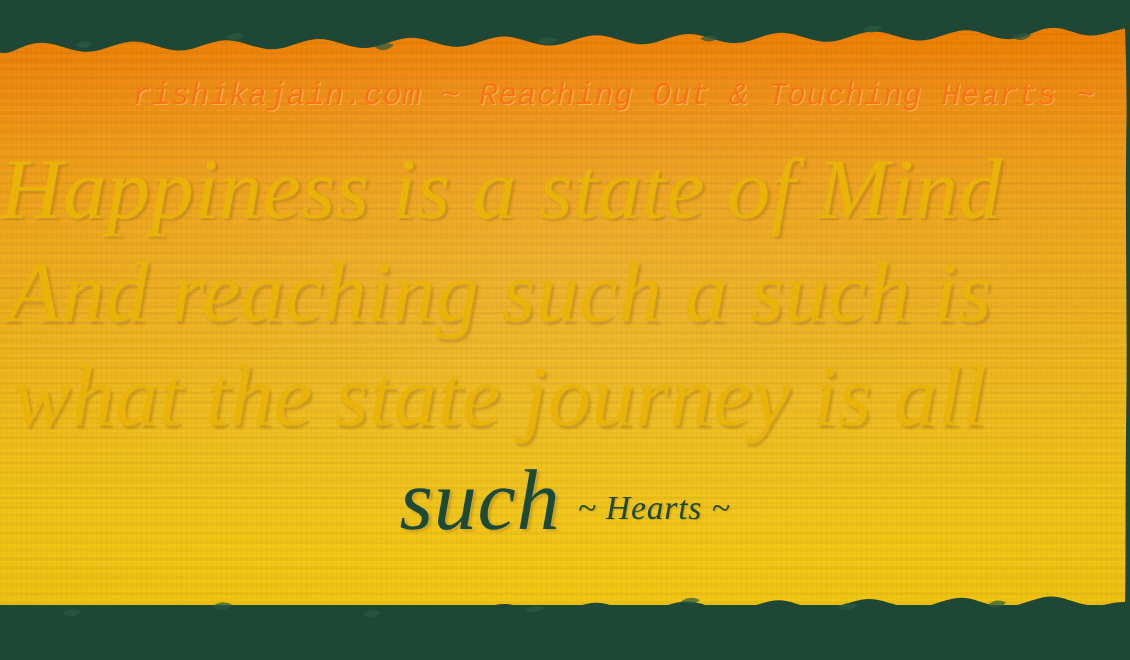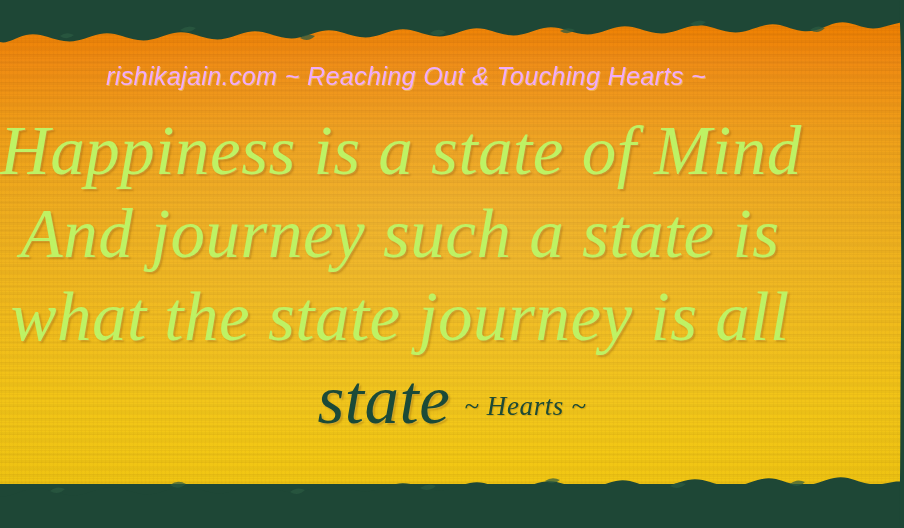--- a/index.html
+++ b/index.html
@@ -119,37 +119,37 @@
     left: 0;
     top: 0;
     width: 904px;
     height: 528px;
   }
 
   .site-header {
     position: absolute;
     left: 106px;
     top: 62px;
-    font-family: Liberation Sans, sans-serif;
+    font-family: Liberation Mono, monospace;
     font-style: italic;
     font-size: 25px;
     letter-spacing: 0.4px;
-    color: #f0abfc;
+    color: #f97316;
     white-space: nowrap;
     text-shadow: 1px 1px 0 rgba(255,225,150,0.45);
   }
 
   .quote-line {
     position: absolute;
     width: 800px;
     text-align: center;
     font-family: "Liberation Serif", serif;
     font-style: italic;
     font-weight: normal;
-    color: #bef264;
+    color: #eab308;
     white-space: nowrap;
     letter-spacing: 0.5px;
     text-shadow:
       2px 2px 2px rgba(120,70,0,0.30),
       1px 1px 0 rgba(255,230,160,0.22);
   }
 
   .line-1 { top: 112px; font-size: 69px; }
   .line-2 { top: 195px; font-size: 69px; }
   .line-3 { top: 278px; font-size: 69px; }
@@ -236,22 +236,22 @@
   <svg class="edge-right" viewBox="0 0 6 528" preserveAspectRatio="none">
     <path fill="#1e4736" d="M6,0 L6,528 L1,528 C3,470 2,400 3,330 C4,260 2,180 3,110 C4,60 2,25 1,0 Z"></path>
   </svg>
 
   <div class="text-layer">
 
     <div class="site-header">rishikajain.com  ~ Reaching Out &amp; Touching Hearts ~</div>
 
     <div class="quote-line line-1">Happiness is a state of Mind</div>
 
-    <div class="quote-line line-2">And journey such a state is</div>
+    <div class="quote-line line-2">And reaching such a such is</div>
 
     <div class="quote-line line-3">what the state journey is all</div>
 
     <div class="line-4-row">
-      <span class="line-4-word">state</span><span class="attribution">~ Hearts ~</span>
+      <span class="line-4-word">such</span><span class="attribution">~ Hearts ~</span>
     </div>
 
   </div>
 </div>
 
 </body></html>

